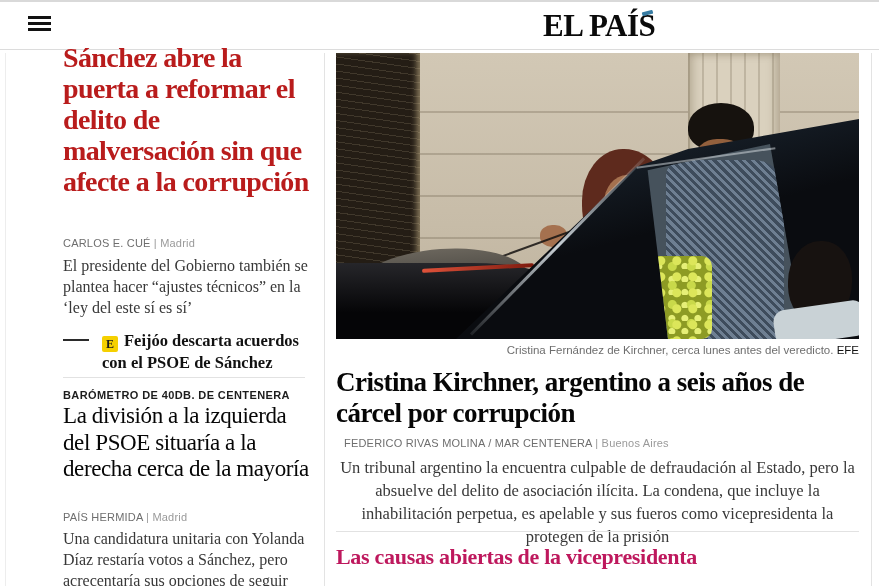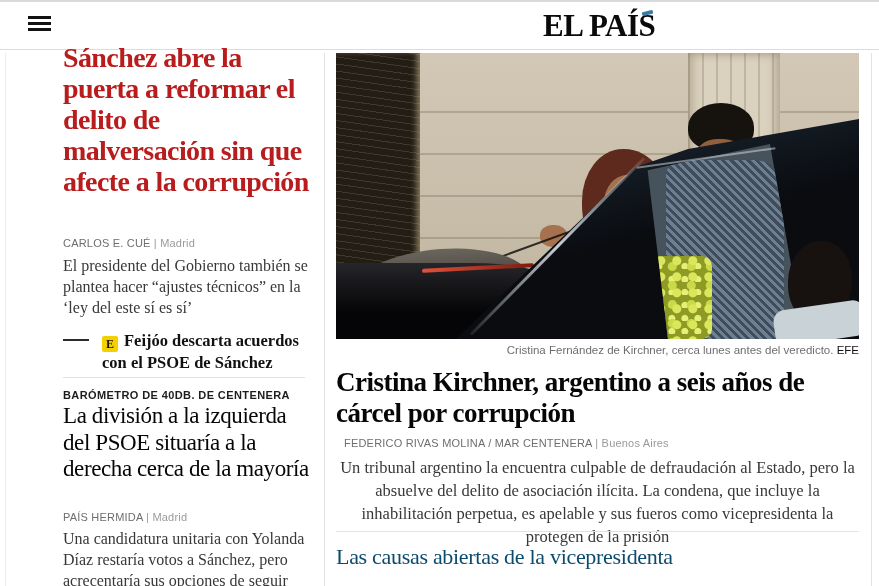--- a/index.html
+++ b/index.html
@@ -48,21 +48,21 @@
   
   .photo { left:336px; top:53px; width:523px; height:286px; overflow:hidden; background:#c9bfac; cursor:pointer; }
   .caption { left:336px; top:344px; width:523px; text-align:right; font-size:11.5px; color:#6e6e6e; }
   .caption b { color:#111; font-weight:400; }
   .hl3 { left:336px; top:367px; width:523px; font-family:"Liberation Serif", serif;
          font-weight:800; font-size:27px; line-height:31px; letter-spacing:-0.5px; color:#060606; cursor:pointer; }
   .by3 { left:344px; top:437px; width:523px; }
   .sum3 { left:336px; top:456px; width:523px; font-size:16.5px; line-height:23px;text-align:center; }
   .div2 { left:336px; top:531px; width:523px; }
   .subhl { left:336px; top:544px; width:523px; font-family:"Liberation Serif", serif;
-           font-weight:400; font-size:22px; letter-spacing:-0.3px; color:#0c4a6e; cursor:pointer; }
+           font-weight:700; font-size:22px; letter-spacing:-0.3px; color:#be185d; cursor:pointer; }
   .right-line { left:871px; top:53px; height:533px; }
   .left-line { left:5px; top:53px; height:533px; background:#ededed; }
 
   
   .photo > div { position:absolute; }
   .ph-wall { inset:0; background:linear-gradient(180deg,#d2c8b5 0%,#c7bca8 60%,#bdb19c 100%); }
   .ph-wall-lines { inset:0; background:repeating-linear-gradient(180deg, transparent 0 40px, rgba(100,88,66,.28) 40px 42px); background-position:0 18px; }
   .ph-tree { left:-8px; top:0; width:92px; height:286px; background:#241d15;
              background-image:repeating-linear-gradient(8deg, rgba(214,198,160,.16) 0 1px, transparent 1px 7px);
              box-shadow:inset -5px 0 6px -2px rgba(232,210,160,.55); }

